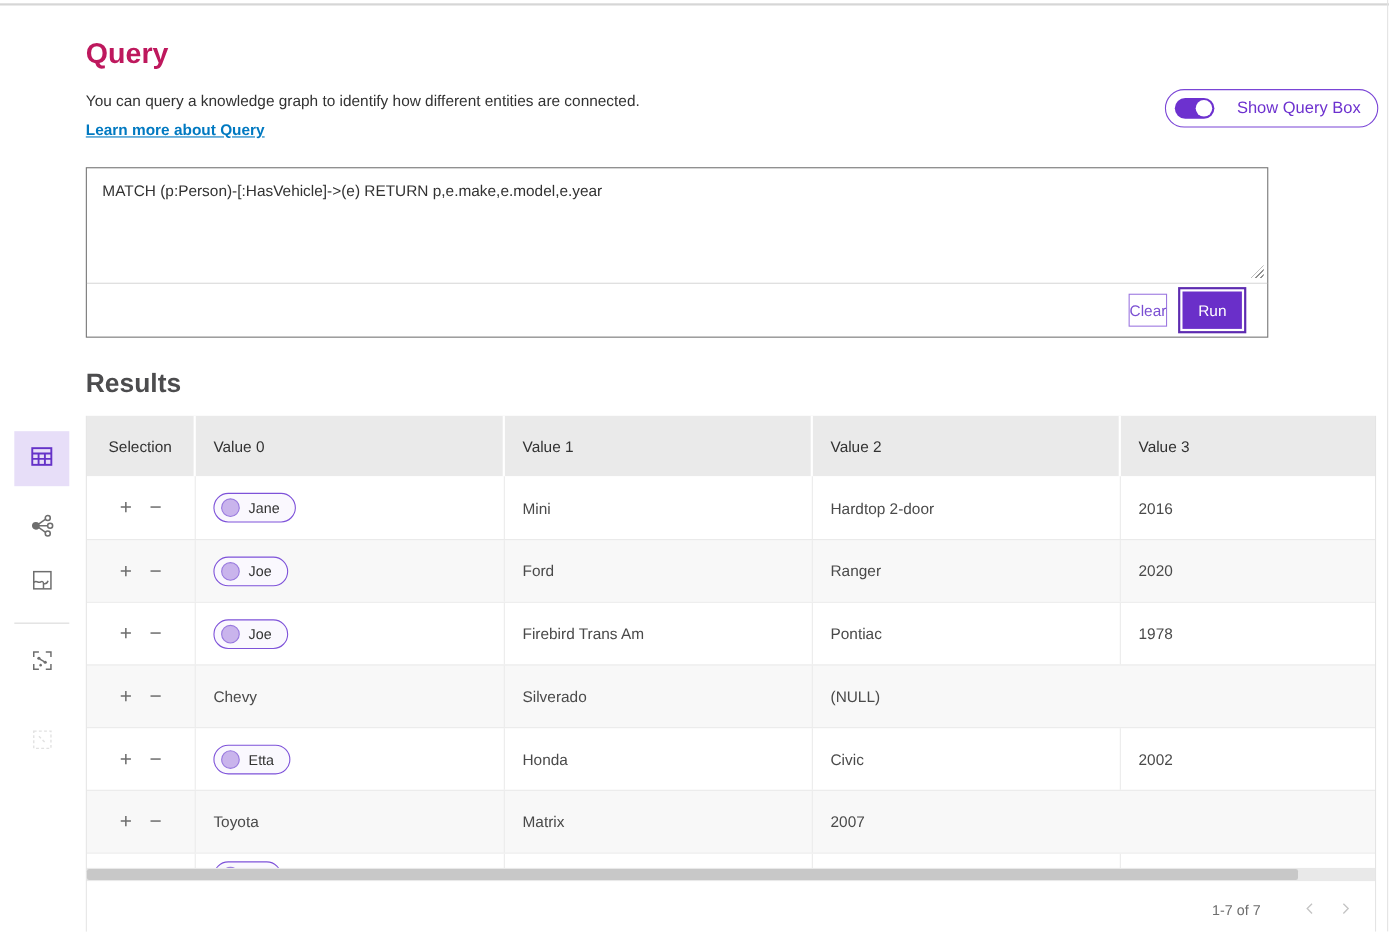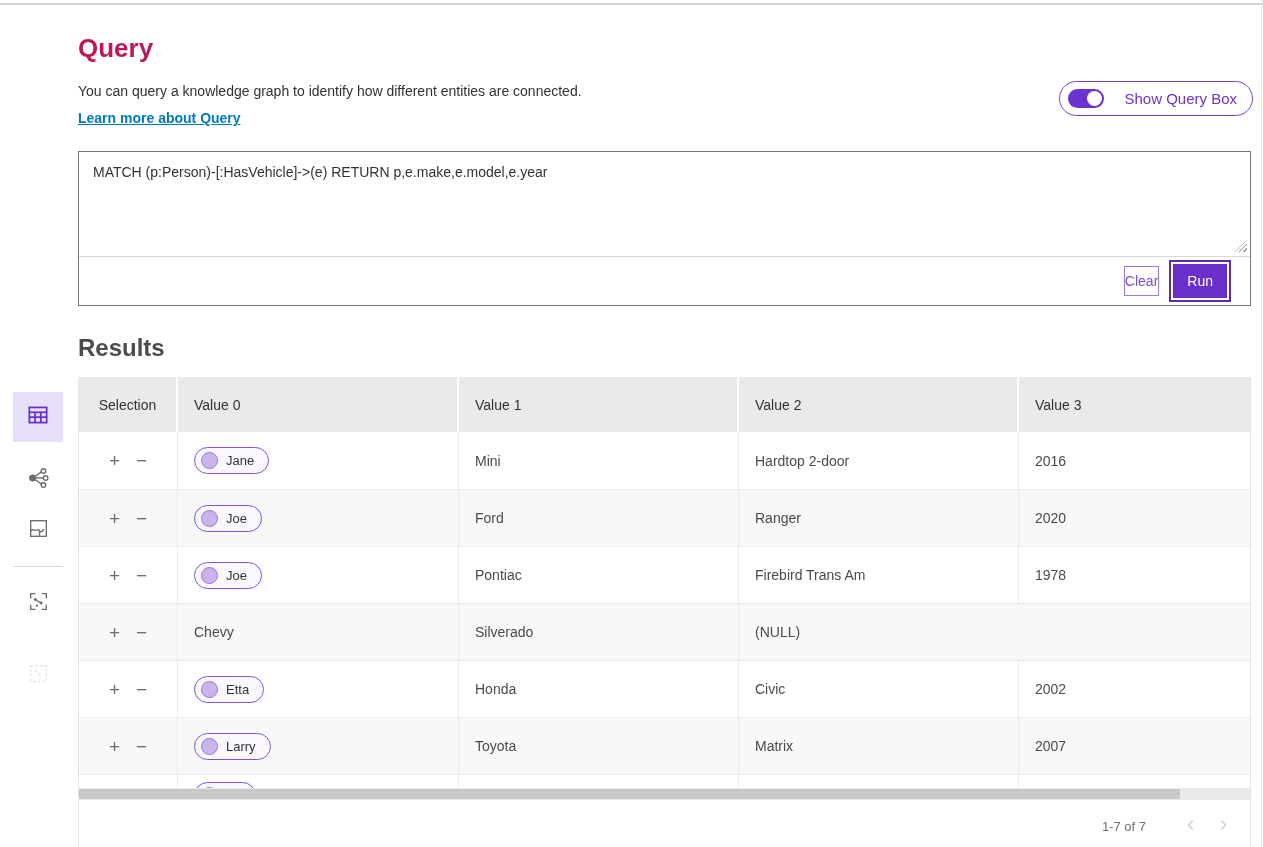--- a/index.html
+++ b/index.html
@@ -19,21 +19,21 @@
 
   .toggle-pill { position:absolute; right:10px; top:81px; display:inline-flex; align-items:center;
                  gap:20px; padding:7px 15px 7px 8px; border:1px solid #7a45d6; border-radius:18px;
                  background:#fff; cursor:pointer; }
   .switch { position:relative; width:36px; height:19px; background:#6d31cf; border-radius:10px; }
   .switch .knob { position:absolute; top:2px; right:2px; width:15px; height:15px;
                   background:#fff; border-radius:50%; }
   .toggle-label { font-size:15px; color:#6d31cf; }
 
   
-  .query-box { margin-top:24px; width:1173px; border:1px solid #767676; background:#fff; }
+  .query-box { margin-top:24px; width:1075px; border:1px solid #767676; background:#fff; }
   .query-textarea { position:relative; height:104px; padding:12px 14px; font-size:14px;
                     color:#323232; white-space:pre-wrap; cursor:text; }
   .resize-handle { position:absolute; right:3px; bottom:3px; width:12px; height:12px;
                    background:repeating-linear-gradient(135deg, transparent 0 2px, #8f8f8f 2px 3px);
                    clip-path:polygon(100% 0, 100% 100%, 0 100%); }
   .query-footer { border-top:1px solid #d9d9d9; height:49px; display:flex; align-items:center;
                   justify-content:flex-end; gap:12px; padding-right:18px; }
   .btn-clear { background:#fff; border:1px solid #9d78e0; color:#7a4fd2; font-size:14px;
                padding:6px 0; cursor:pointer; font-family:inherit; }
   .btn-run { background:#6a2fc9; color:#fff; font-size:14px; padding:9px 14px;
@@ -227,22 +227,22 @@
     <div class="td sel">
       <span class="plusminus">+</span>
       <span class="plusminus minus-glyph">−</span>
     </div>
     <div class="td">
       <span class="entity-pill">
         <span class="entity-dot"></span>
         <span class="entity-name">Joe</span>
       </span>
     </div>
+    <div class="td">Firebird Trans Am</div>
     <div class="td">Pontiac</div>
-    <div class="td">Firebird Trans Am</div>
     <div class="td">1978</div>
   </div>
 
   <div class="grid-row trow alt">
     <div class="td sel">
       <span class="plusminus">+</span>
       <span class="plusminus minus-glyph">−</span>
     </div>
     <div class="td">Chevy</div>
     <div class="td">Silverado</div>
@@ -262,26 +262,20 @@
     </div>
     <div class="td">Honda</div>
     <div class="td">Civic</div>
     <div class="td">2002</div>
   </div>
 
   <div class="grid-row trow alt">
     <div class="td sel">
       <span class="plusminus">+</span>
       <span class="plusminus minus-glyph">−</span>
-    </div>
-    <div class="td">
-      <span class="entity-pill">
-        <span class="entity-dot"></span>
-        <span class="entity-name">Larry</span>
-      </span>
     </div>
     <div class="td">Toyota</div>
     <div class="td">Matrix</div>
     <div class="td">2007</div>
   </div>
 </div>
 
       <div class="grid-row partial-row">
         <div class="td sel"></div>
         <div class="td">

